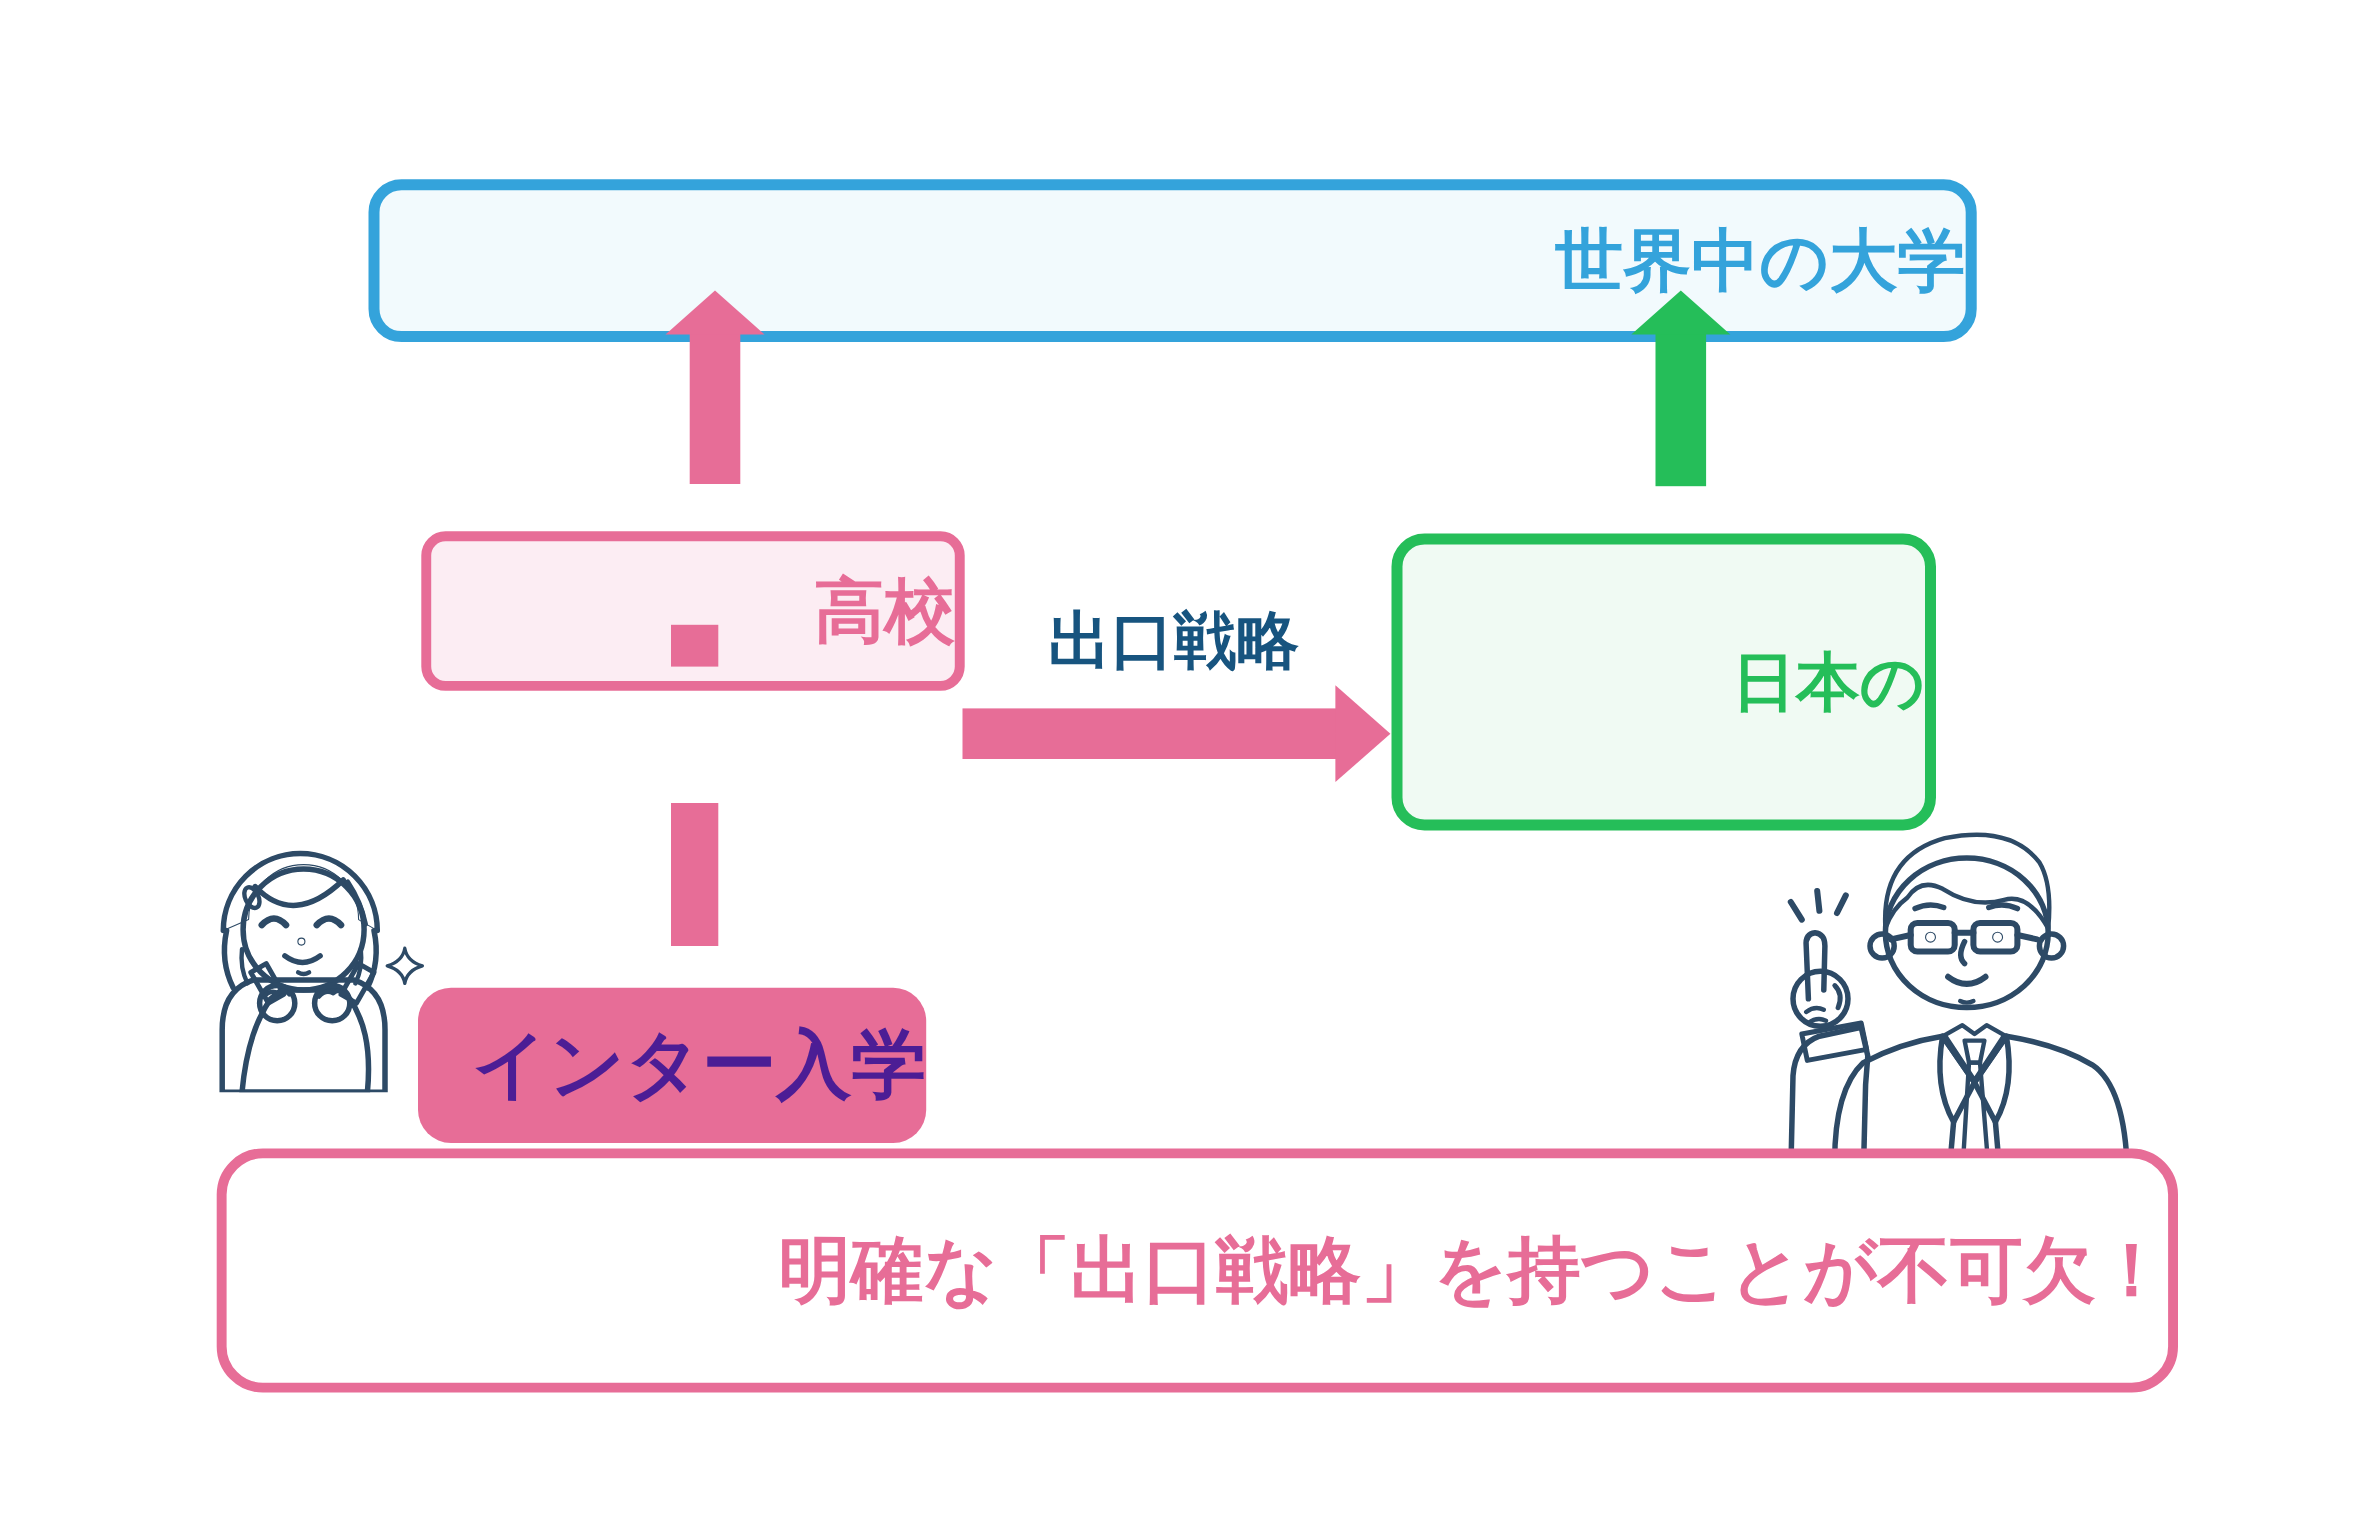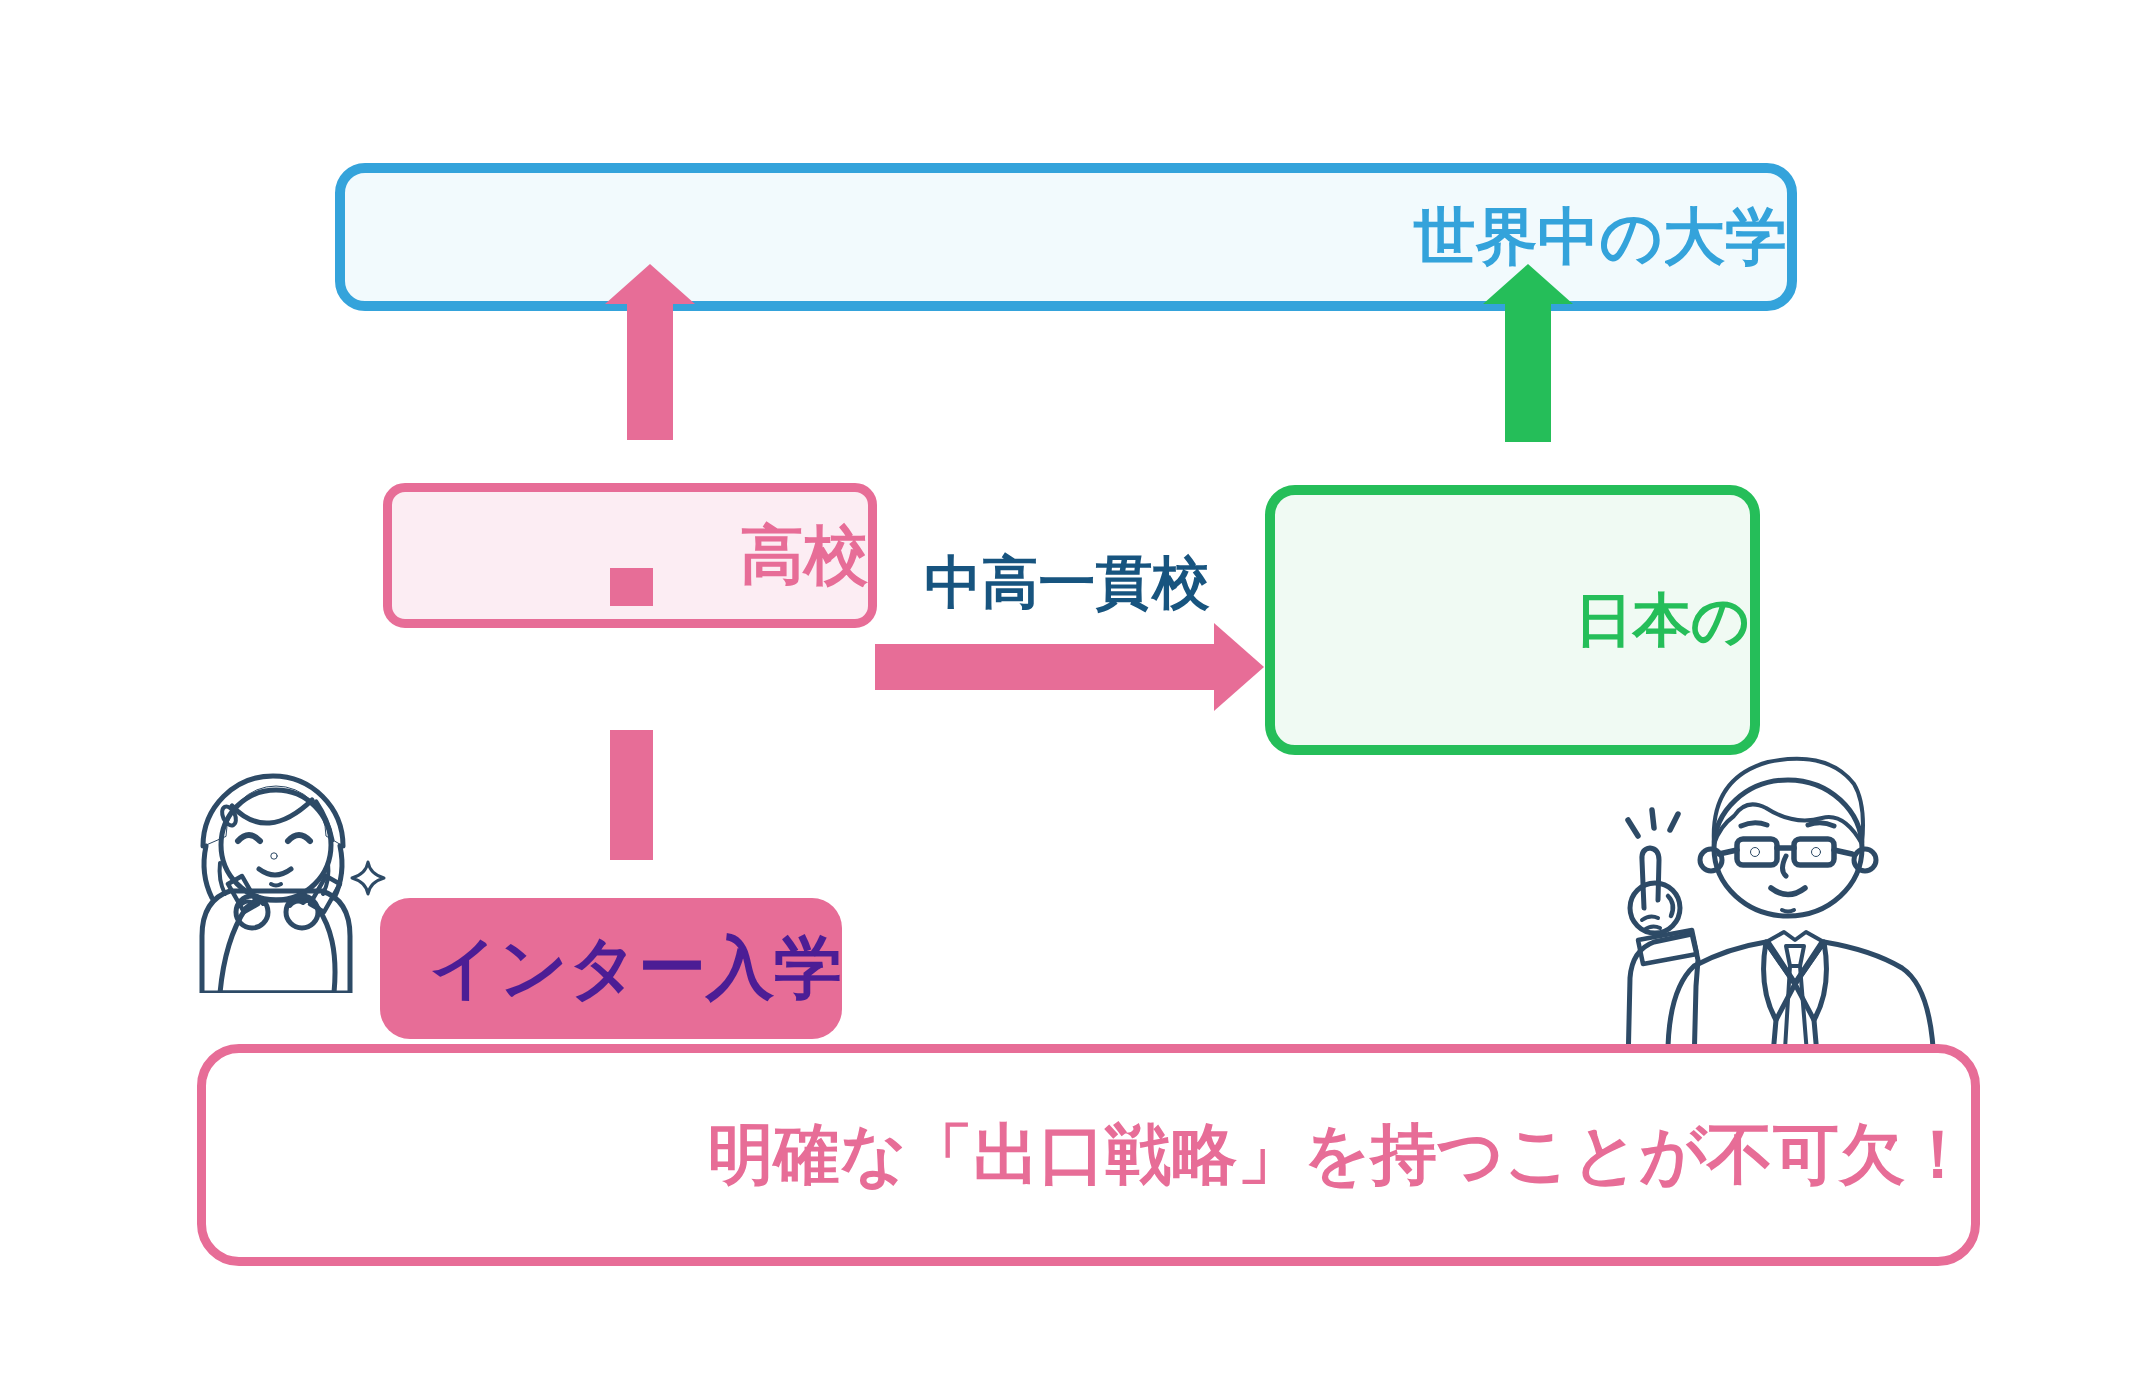--- a/index.html
+++ b/index.html
@@ -82,21 +82,21 @@
 
   <div class="abs node box-pink box-hs">
     <span>高校</span>
   </div>
   <div class="abs node box-inter">
     <span>インター入学</span>
   </div>
 
   <div class="abs bar shaft-right"></div>
   <div class="abs head-right"></div>
-  <div class="abs lbl-transfer">中高一貫校</div>
+  <div class="abs lbl-transfer">出口戦略</div>
 
   <div class="abs node box-green">
     <span>日本の</span>
   </div>
 
   <svg class="abs char" style="left:192px;top:748px;" width="180" height="245" viewBox="0 0 180 245">
 
     <path class="f-white" stroke-width="5" d="M10,245 L10,188 Q10,152 38,143 L130,143 Q158,152 158,188 L158,245 Z"></path>
 
     <path class="f-yellow" stroke-width="4.5" d="M36,136 L50,128 L66,156 L52,164 Z"></path>

